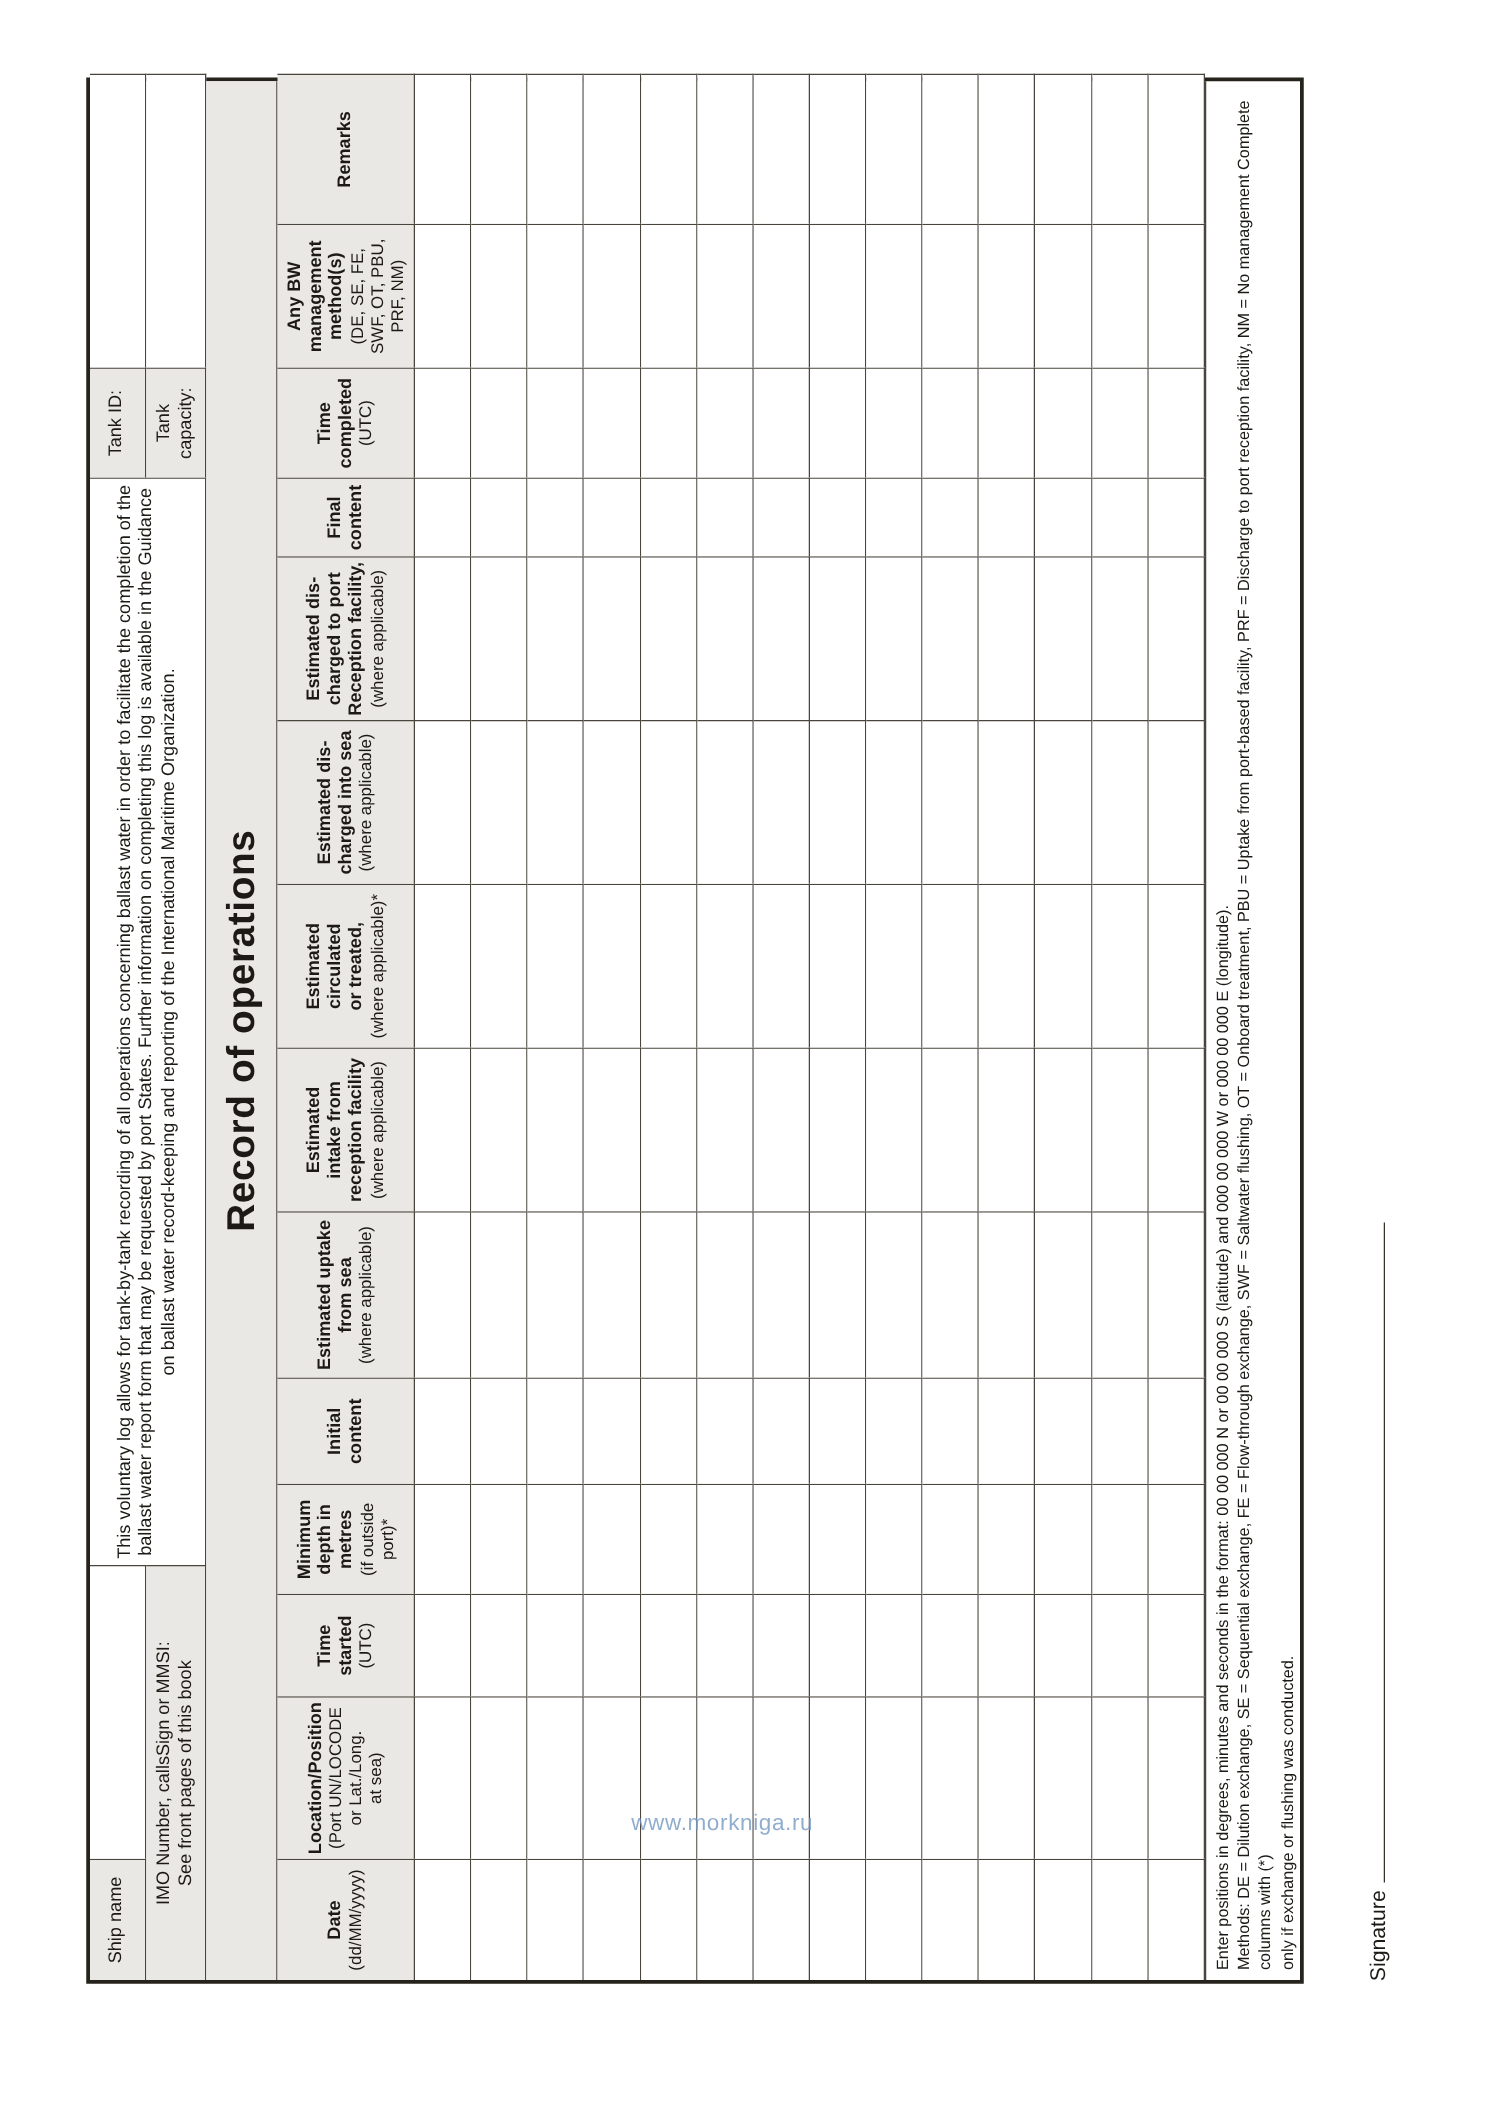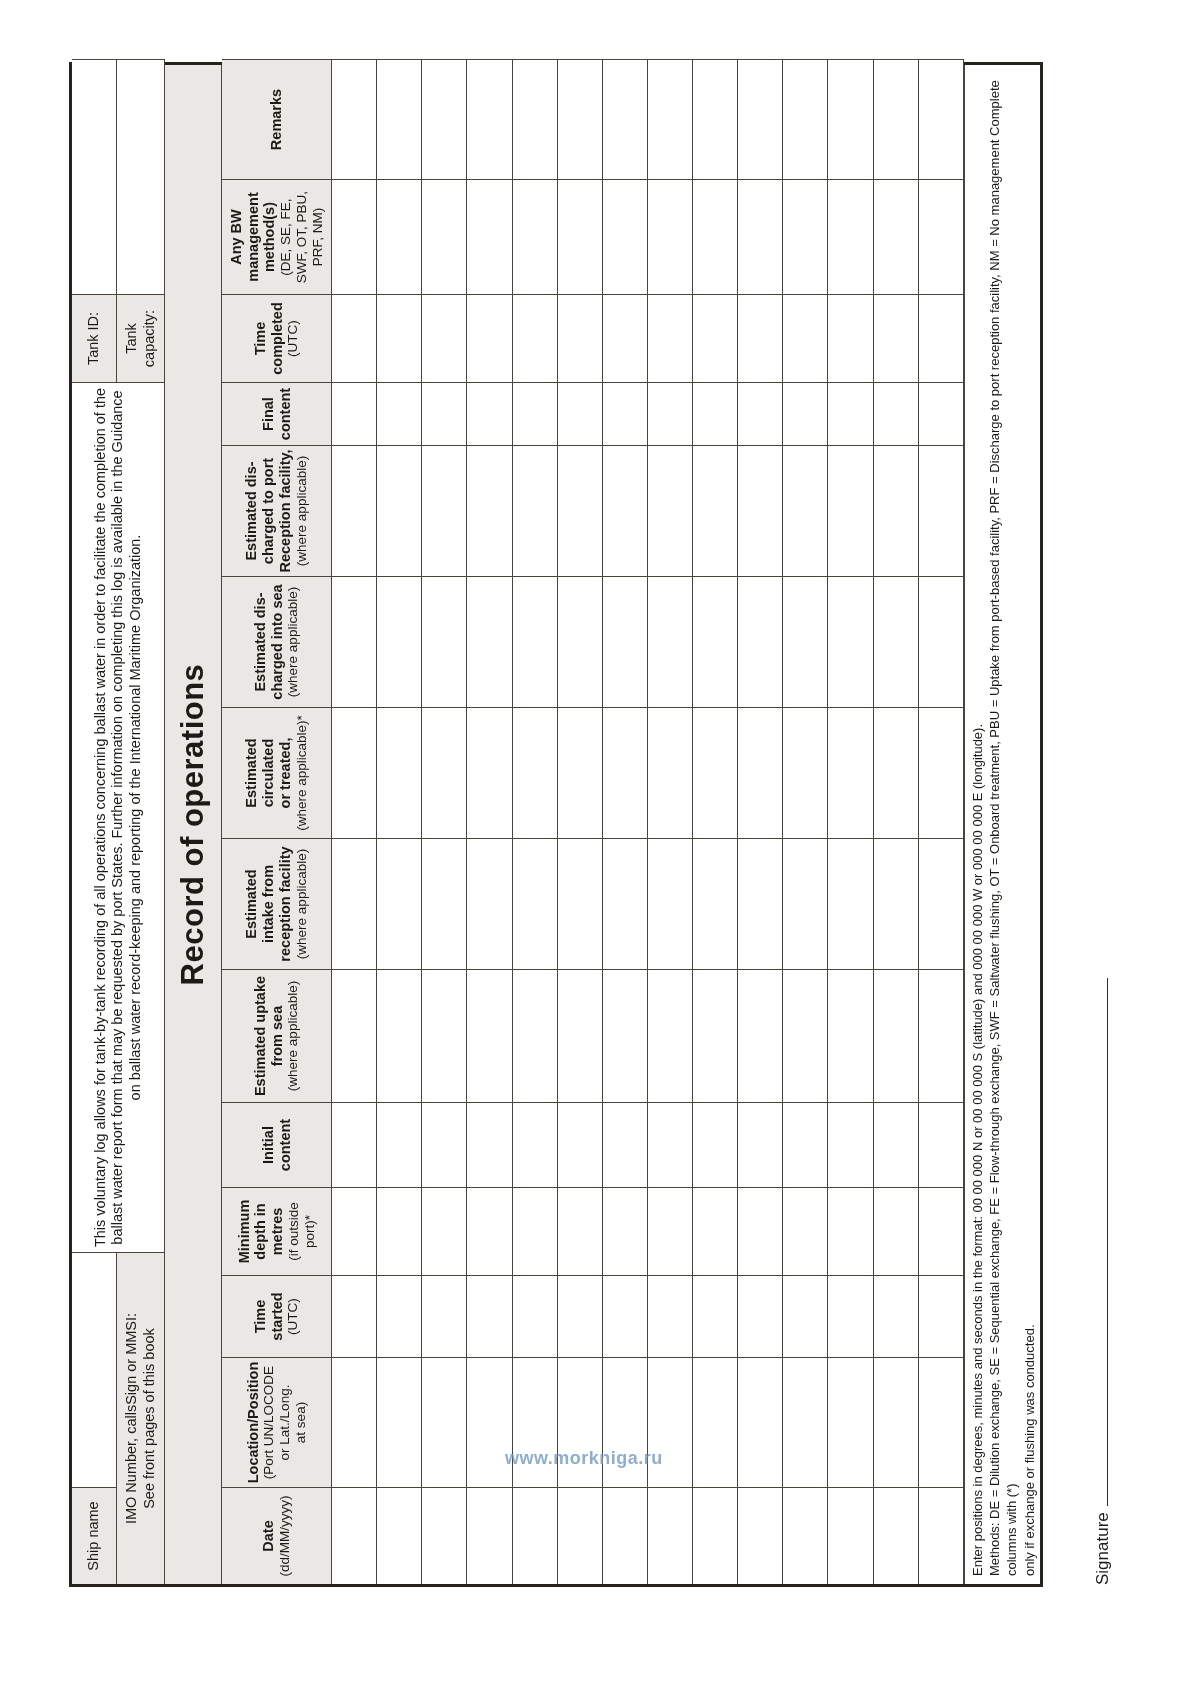--- a/index.html
+++ b/index.html
@@ -56,21 +56,21 @@
   
   .foot{flex:0 0 58px;border-top:1px solid #49443c;padding:4px 8px 2px 8px;box-sizing:border-box;
         font-size:13px;line-height:1.33;white-space:pre-line;text-align:left;}
 
   
   .signature{position:absolute;left:2px;top:1024px;font-size:17px;white-space:nowrap;}
   .sig-line{display:inline-block;width:528px;border-bottom:1.5px solid #35312a;
             height:14px;margin-left:6px;}
 
   
-  .watermark{position:absolute;left:505px;top:1448px;font-size:18px;font-weight:bold;
+  .watermark{position:absolute;left:505px;top:1448px;font-size:18px;font-weight:normal;
              letter-spacing:.5px;color:rgba(116,153,194,.8);z-index:5;}
 </style>
 </head>
 <body>
 
 <div class="page">
 
   <div class="landscape">
 
     <div class="sheet">

